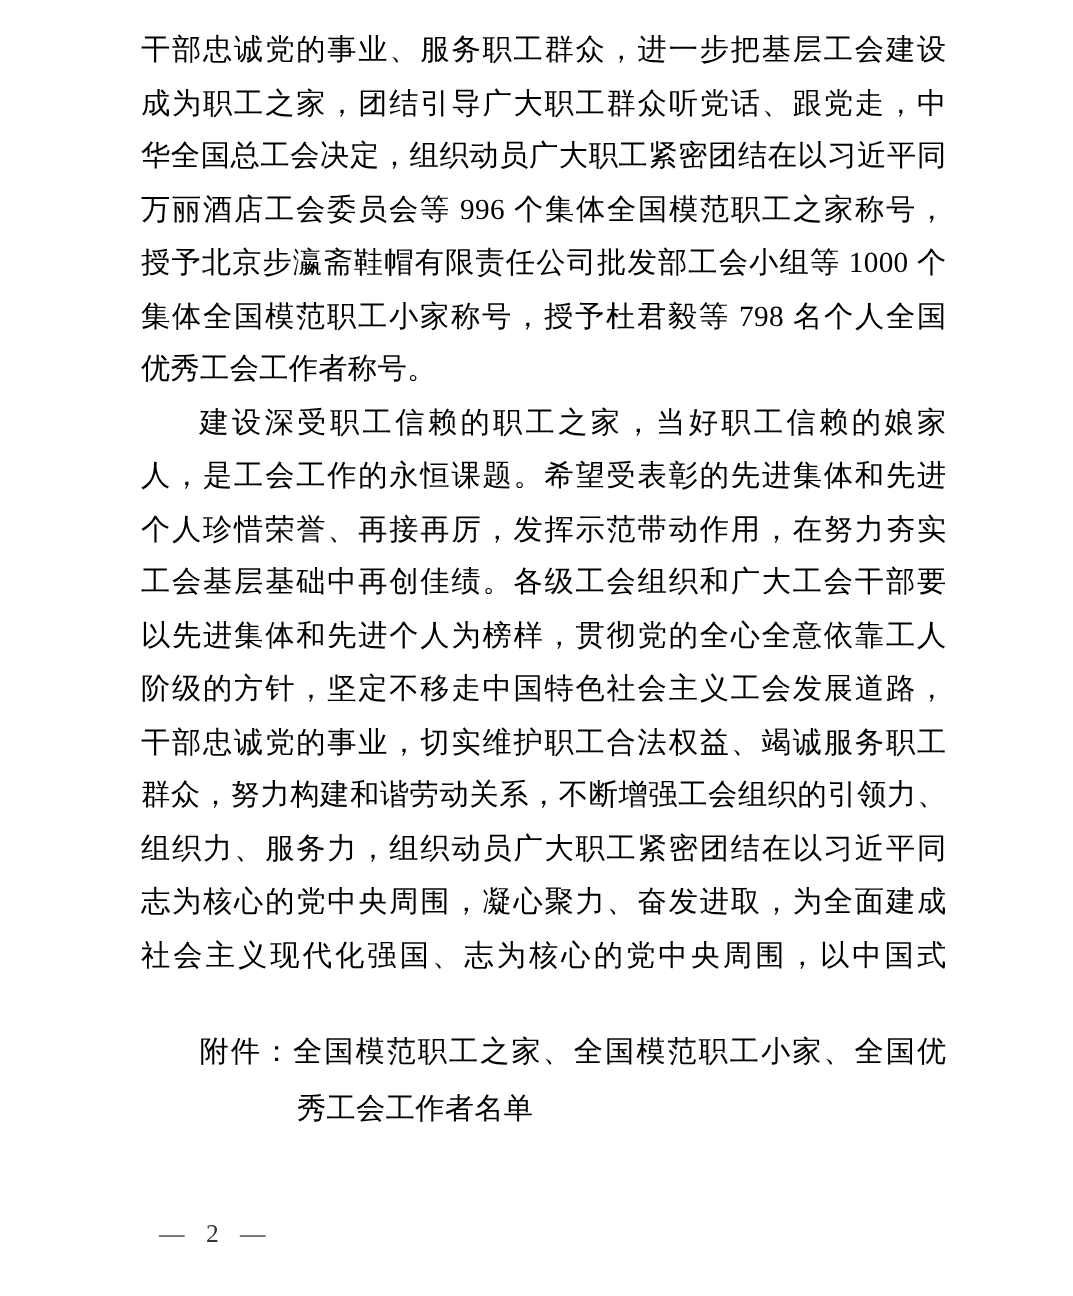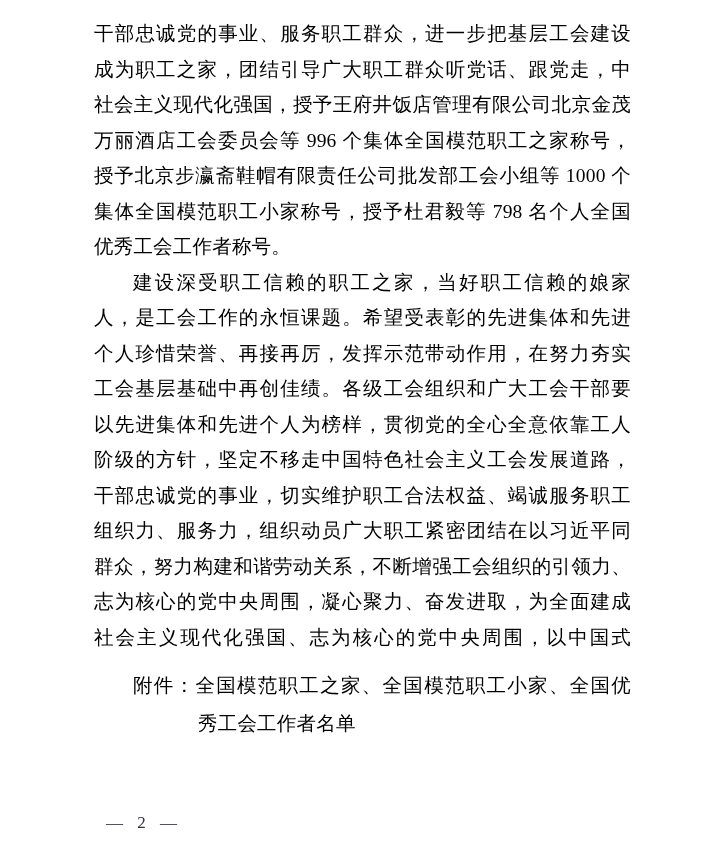--- a/index.html
+++ b/index.html
@@ -30,21 +30,21 @@
     letter-spacing: 0.2px;
   }
   .line.para-end {
     text-align-last: left;
   }
   .line.indent {
     text-indent: 39px;
     font-family: Liberation Serif, serif;
   }
   .attachment {
-    margin-top: 12px;
+    margin-top: 28px;
   }
   .attachment .line {
     line-height: 38px;
   }
   .att-first {
     padding-left: 39px;
   }
   .att-second {
     padding-left: 104px;
     text-align-last: left;
@@ -62,35 +62,35 @@
   }
 </style>
 </head>
 <body>
 
 <div class="page">
   <div class="content">
 
     <div class="line">干部忠诚党的事业、服务职工群众，进一步把基层工会建设</div>
     <div class="line">成为职工之家，团结引导广大职工群众听党话、跟党走，中</div>
-    <div class="line">社会主义现代化强国，授予王府井饭店管理有限公司北京金茂</div>
+    <div class="line">华全国总工会决定，组织动员广大职工紧密团结在以习近平同</div>
     <div class="line">万丽酒店工会委员会等 996 个集体全国模范职工之家称号，</div>
     <div class="line">授予北京步瀛斋鞋帽有限责任公司批发部工会小组等 1000 个</div>
     <div class="line">集体全国模范职工小家称号，授予杜君毅等 798 名个人全国</div>
     <div class="line para-end">优秀工会工作者称号。</div>
 
     <div class="line indent">建设深受职工信赖的职工之家，当好职工信赖的娘家</div>
     <div class="line">人，是工会工作的永恒课题。希望受表彰的先进集体和先进</div>
     <div class="line">个人珍惜荣誉、再接再厉，发挥示范带动作用，在努力夯实</div>
     <div class="line">工会基层基础中再创佳绩。各级工会组织和广大工会干部要</div>
     <div class="line">以先进集体和先进个人为榜样，贯彻党的全心全意依靠工人</div>
     <div class="line">阶级的方针，坚定不移走中国特色社会主义工会发展道路，</div>
     <div class="line">干部忠诚党的事业，切实维护职工合法权益、竭诚服务职工</div>
+    <div class="line">群众，努力构建和谐劳动关系，不断增强工会组织的引领力、</div>
     <div class="line">组织力、服务力，组织动员广大职工紧密团结在以习近平同</div>
-    <div class="line">群众，努力构建和谐劳动关系，不断增强工会组织的引领力、</div>
     <div class="line">志为核心的党中央周围，凝心聚力、奋发进取，为全面建成</div>
     <div class="line">社会主义现代化强国、志为核心的党中央周围，以中国式</div>
 
     <div class="attachment">
       <div class="line att-first">附件：全国模范职工之家、全国模范职工小家、全国优</div>
       <div class="line att-second para-end">秀工会工作者名单</div>
     </div>
 
   </div>
 

